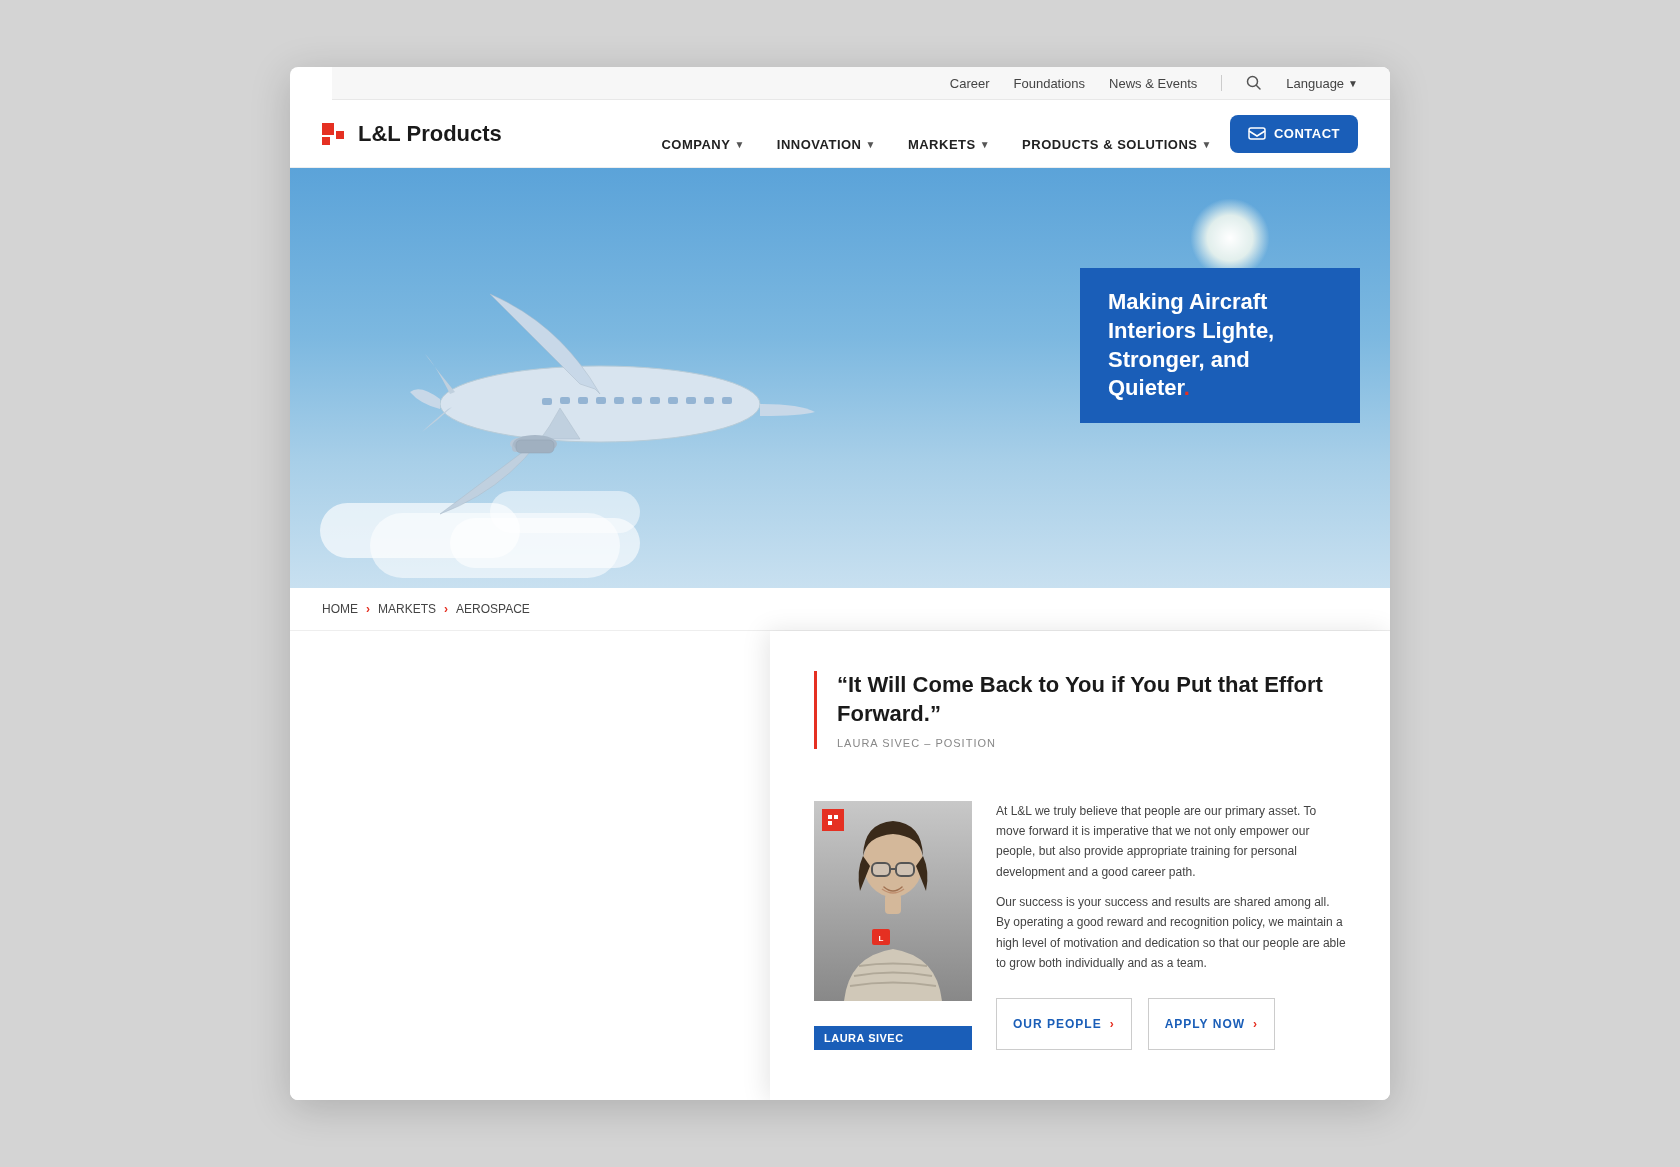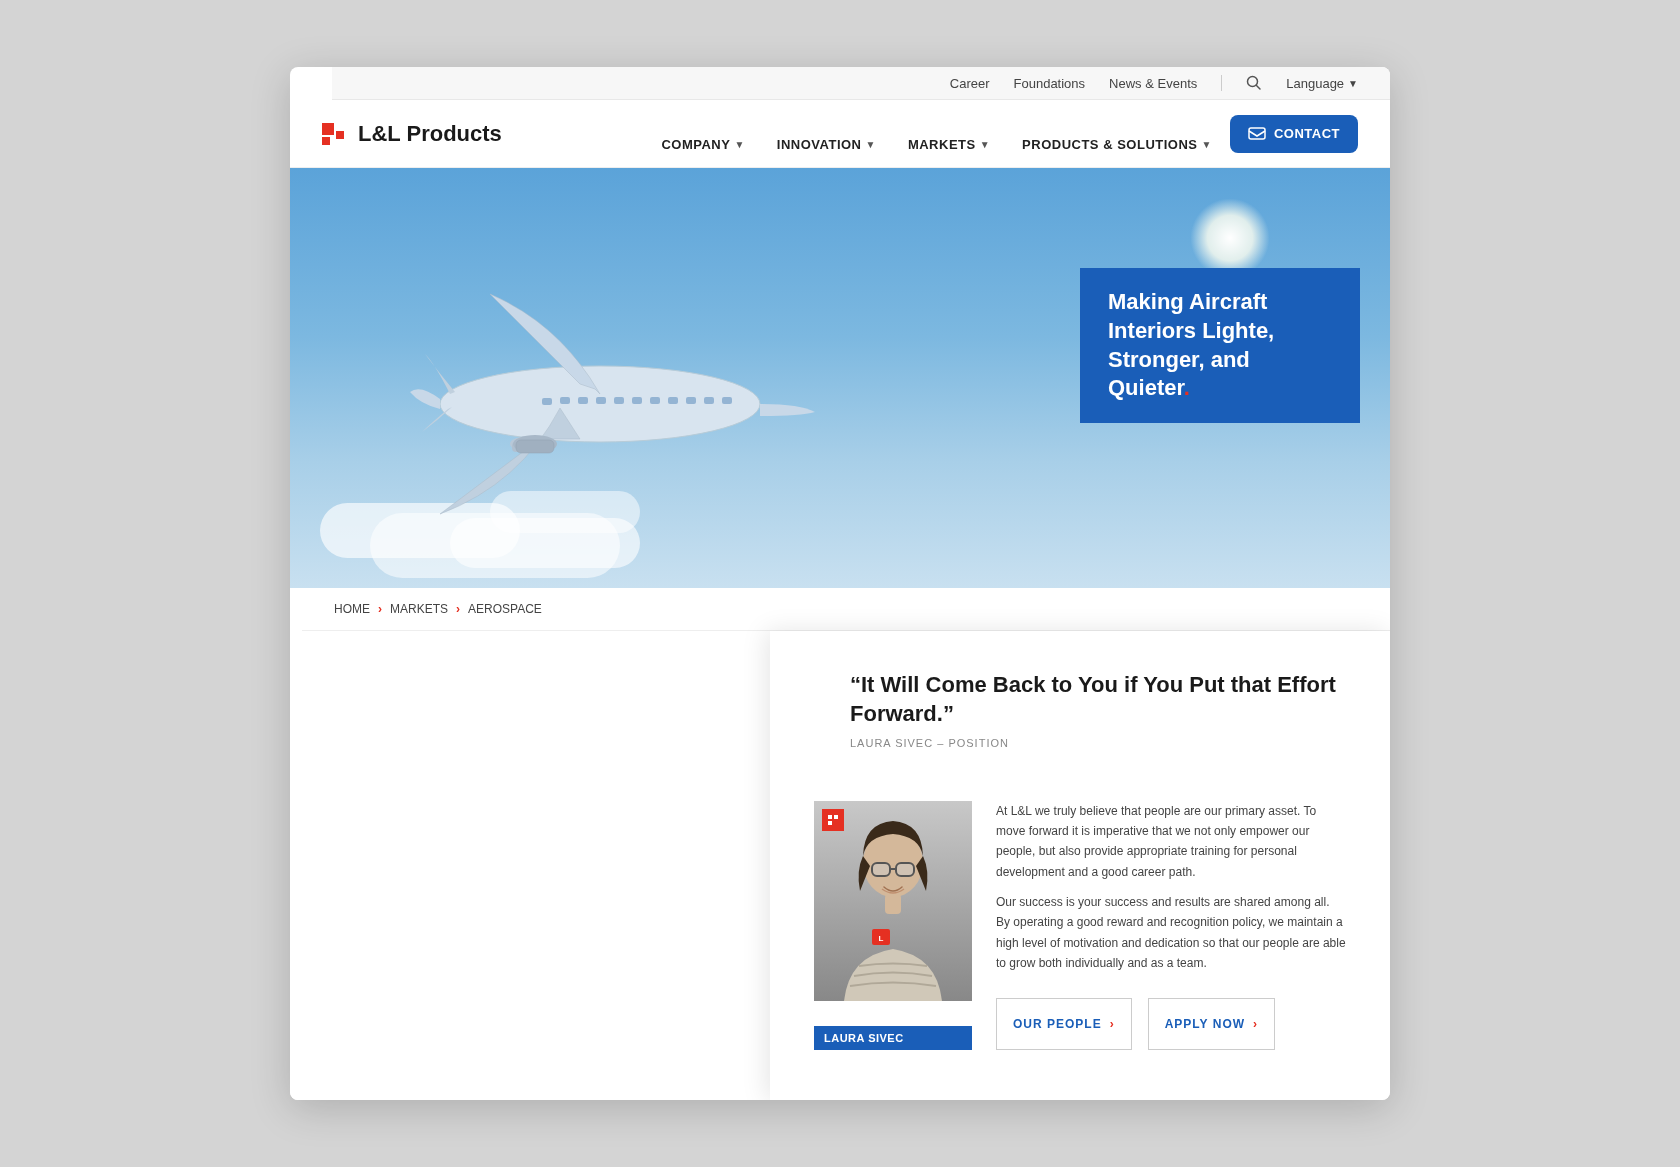--- a/index.html
+++ b/index.html
@@ -164,29 +164,27 @@
     }
     
     .breadcrumb {
       padding: 14px 32px;
       font-size: 12px;
       color: #444;
       display: flex;
       align-items: center;
       gap: 8px;
       border-bottom: 1px solid #eee;
-      margin-left: 12px;
     }
     .breadcrumb a { color: #444; text-decoration: none; }
     .breadcrumb .sep { color: #e53022; font-weight: bold; }
     .quote-section {
       display: flex;
-      gap: 13px;
+      gap: 0;
       margin-bottom: 52px;
-      align-items: flex-end;
     }
     .quote-line {
       width: 3px;
       background: #e53022;
       margin-right: 20px;
       flex-shrink: 0;
     }
     .quote-text h3 {
       font-size: 22px;
       font-weight: 800;

